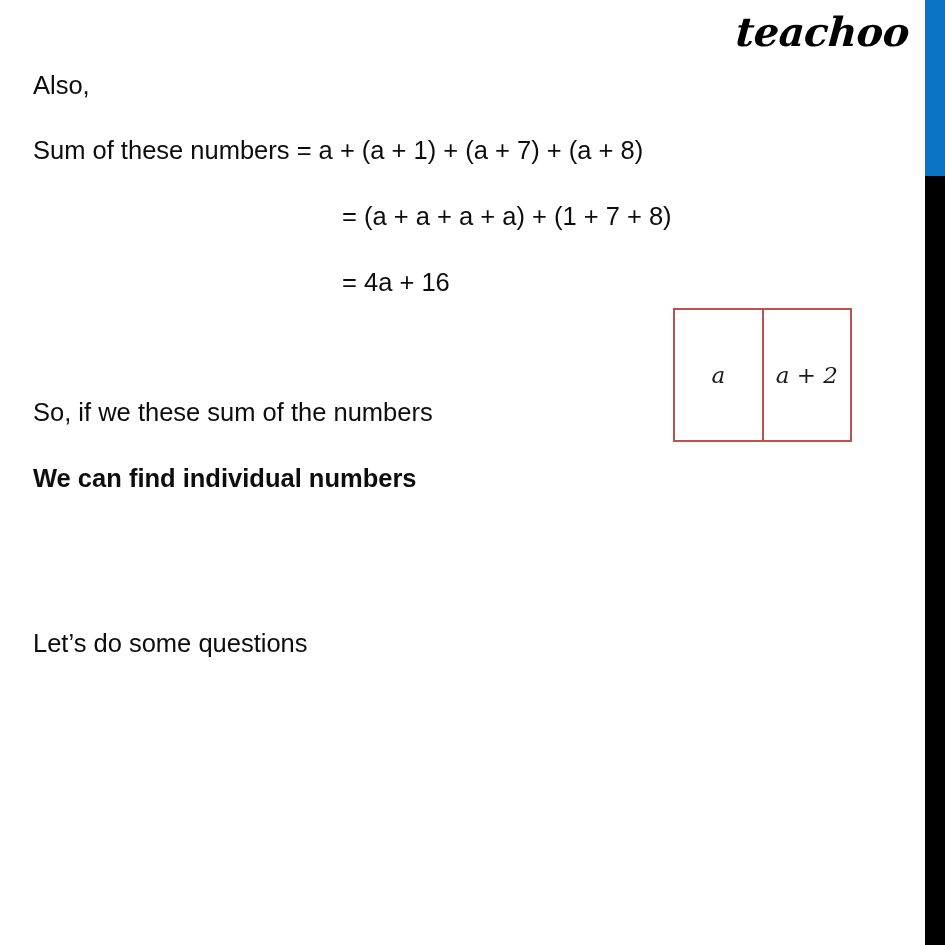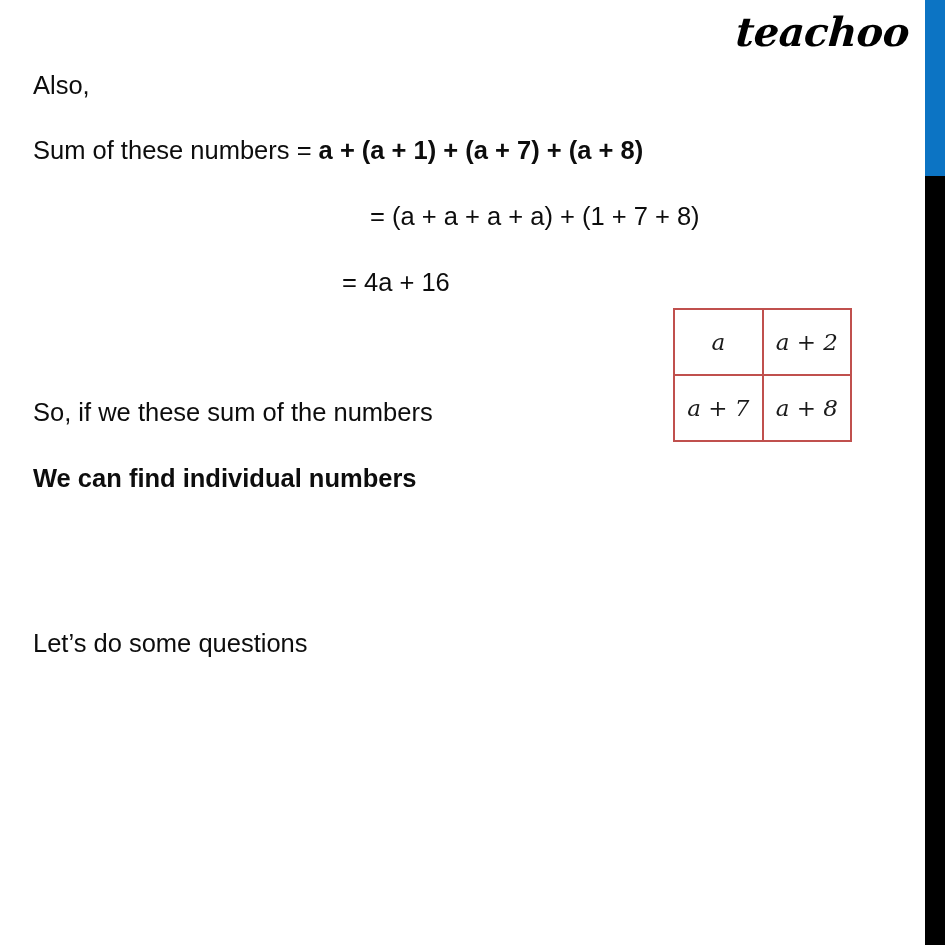--- a/index.html
+++ b/index.html
@@ -53,25 +53,25 @@
   
   .line {
     position: absolute;
     white-space: nowrap;
     font-size: 25.5px;
     line-height: 1;
     color: #0d0d0d;
     font-family: "Liberation Sans", sans-serif;
   }
   .line .bold-seg { font-weight: 400; }
-  .line .reg-seg { font-weight: 700; }
+  .line .reg-seg { font-weight: 400; }
 
   #line-also          { left: 33px;  top: 73px; text-align: center; }
   #line-sum           { left: 33px;  top: 138px; }
-  #line-grouped       { left: 342px; top: 204px; margin-left: 28px; }
+  #line-grouped       { left: 342px; top: 204px; }
   #line-result        { left: 342px; top: 270px; font-weight: 400; }
   #line-sum-known     { left: 33px;  top: 400px; }
   #line-find-individual { left: 33px; top: 466px; font-weight: bold; }
   #line-lets-do       { left: 33px;  top: 595px; margin-top: 36px; }
 
   
   #numbers-table {
     position: absolute;
     left: 673px;
     top: 308px;
@@ -118,18 +118,14 @@
 <div class="line" id="line-find-individual">We can find individual numbers</div>
 
 <div class="line" id="line-lets-do">Let’s do some questions</div>
 
 <table id="numbers-table">
   <tbody>
     <tr>
       <td><span class="cell-text">a</span></td>
       <td><span class="cell-text">a + 2</span></td>
     </tr>
-    <tr>
-      <td><span class="cell-text">a + 7</span></td>
-      <td><span class="cell-text">a + 8</span></td>
-    </tr>
   </tbody>
 </table>
 
 </body></html>

